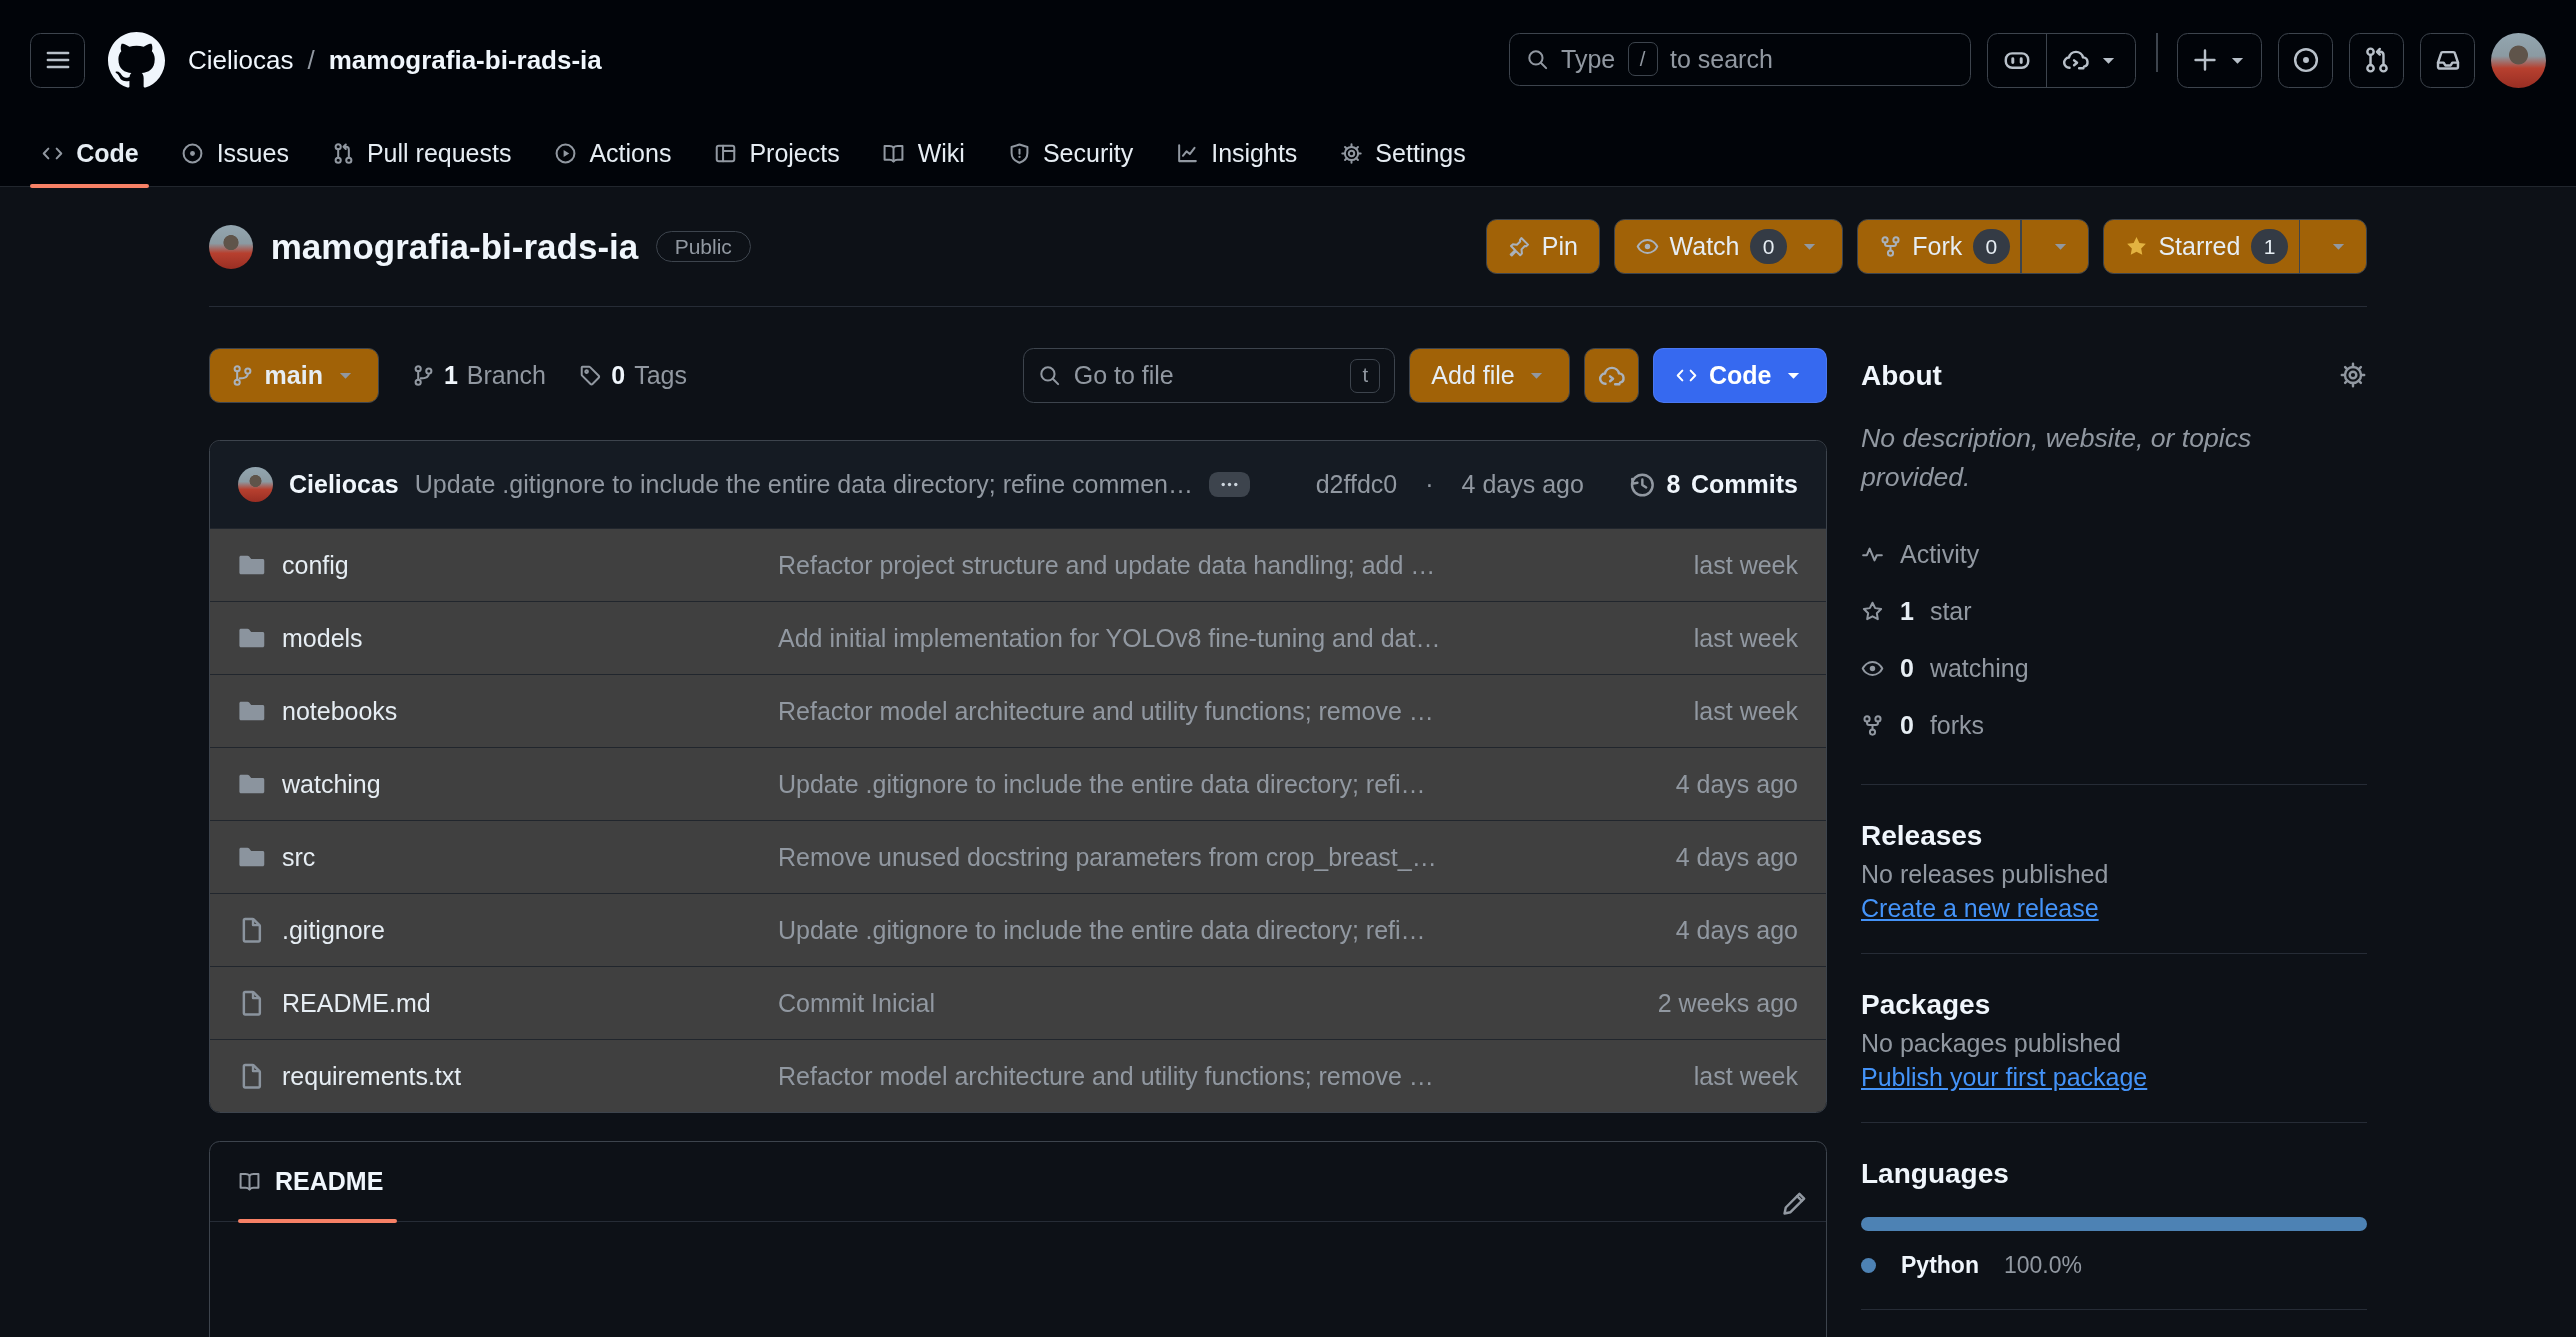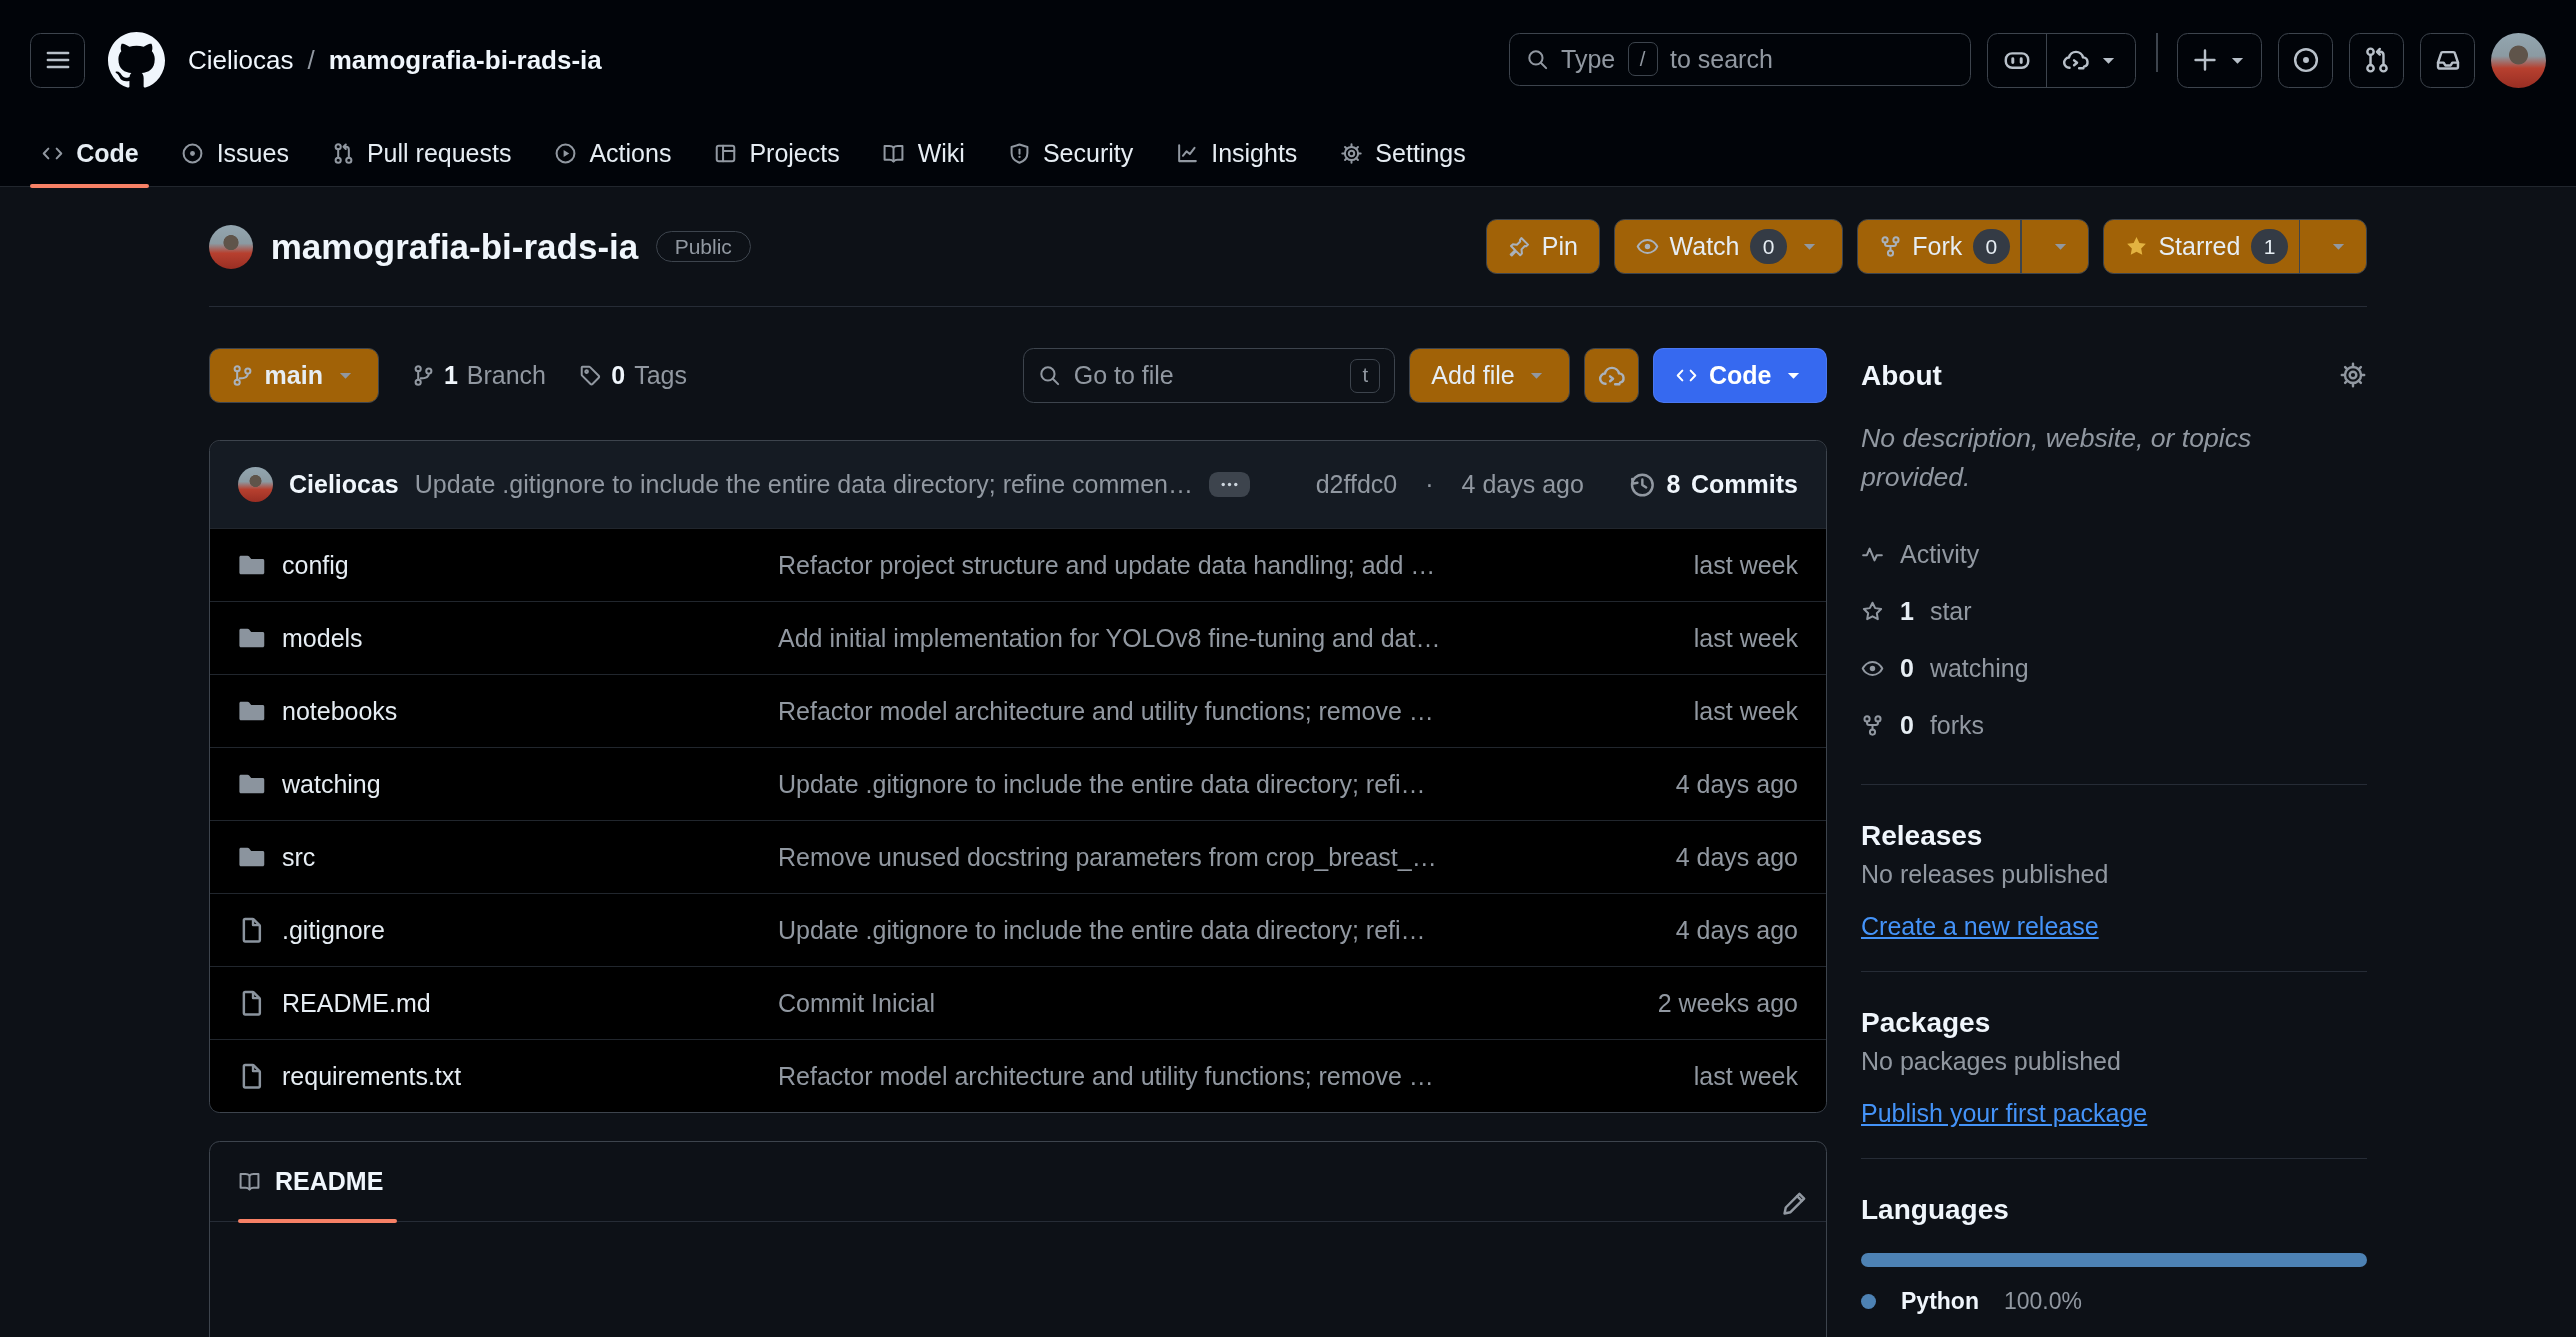--- a/index.html
+++ b/index.html
@@ -95,21 +95,21 @@
   
   .filetable { border:1.8px solid #3d444d; border-radius:10.6px; overflow:hidden; }
   .commitbar { background:#151b23; height:87px; display:flex; align-items:center; gap:16px; padding:0 28px; }
   .commitbar .author { font-weight:bold; cursor:pointer; }
   .commitbar .msg { color:#9198a1; max-width:868px; overflow:hidden; text-overflow:ellipsis; white-space:nowrap; cursor:pointer; }
   .kebab { background:#3d444d; border:none; border-radius:8.9px; width:41px; height:25px; color:#cdd5dd; display:flex; align-items:center; justify-content:center; cursor:pointer; }
   .kebab svg { width:21px; height:21px; }
   .commitbar .right { margin-left:auto; display:flex; align-items:flex-end; gap:28px; color:#9198a1; white-space:nowrap; }
   .commitbar .history { display:flex; align-items:center; gap:10.6px; color:#f0f6fc; font-weight:bold; margin-left:16px; cursor:pointer; }
   .commitbar .history svg { color:#9198a1; }
-  .frow { display:grid; grid-template-columns:540px 1fr 204px; align-items:center; height:73px; padding:0 28px; border-top:1.8px solid #21262d; background:#000000; }
+  .frow { display:grid; grid-template-columns:540px 1fr 204px; align-items:center; height:73px; padding:0 28px; border-top:1.8px solid #21262d; background:#404040; }
   .fname { display:flex; align-items:center; gap:16px; min-width:0; }
   .fname svg { color:#8b949e; }
   .flink { color:#e6edf3; text-decoration:none; cursor:pointer; white-space:nowrap; overflow:hidden; text-overflow:ellipsis; }
   .fmsg { color:#9198a1; text-decoration:none; cursor:pointer; white-space:nowrap; overflow:hidden; text-overflow:ellipsis; padding-right:35px; }
   .fdate { color:#9198a1; text-align:right; white-space:nowrap; }
 
   
   .readme { margin-top:28px; border:1.8px solid #3d444d; border-radius:10.6px; overflow:hidden; }
   .readme-head { height:80px; display:flex; align-items:flex-end; padding:0 17.7px 0 28px; border-bottom:1.8px solid #262c36; }
   .readme-tab { position:relative; height:100%; display:flex; align-items:center; gap:14px; padding-right:14px; font-weight:bold; cursor:pointer; }
@@ -123,21 +123,21 @@
   .side-section.first { padding-top:12.4px; }
   .side-h { display:flex; align-items:center; }
   .side-h h2 { font-size:28px; font-weight:bold; }
   .gearbtn { margin-left:auto; background:none; border:none; color:#9198a1; cursor:pointer; }
   .about-desc { color:#9198a1; font-style:italic; font-size:26.6px; line-height:1.45; margin:26.6px 0 30px; }
   .about-list { list-style:none; }
   .about-list li { display:flex; align-items:center; gap:16px; color:#9198a1; height:57px; cursor:pointer; }
   .about-list li b { color:#e6edf3; }
   .about-list li b:empty { display:none; }
   .empty-note { color:#9198a1; margin-top:8px; }
-  .side-link { display:inline-block; color:var(--link,#4493f8); text-decoration:underline; margin-top:23px; font-size:25px; cursor:pointer; }
+  .side-link { display:inline-block; color:var(--link,#4493f8); text-decoration:underline; margin-top:5px; font-size:25px; cursor:pointer; }
   .langbar { display:flex; height:14px; border-radius:7px; overflow:hidden; margin:26.6px 0 21px; cursor:pointer; }
   .langbar span { height:100%; }
   .lang-list { list-style:none; display:flex; flex-wrap:wrap; gap:25px; }
   .lang-list li { display:flex; align-items:center; gap:25px; font-size:23px; cursor:pointer; }
   .lang-list .dot { width:15px; height:15px; border-radius:50%; }
   .lang-list b { color:#f0f6fc; font-weight:bold; }
   .lang-list .pct { color:#9198a1; }
 </style>
 </head>
 <body>

